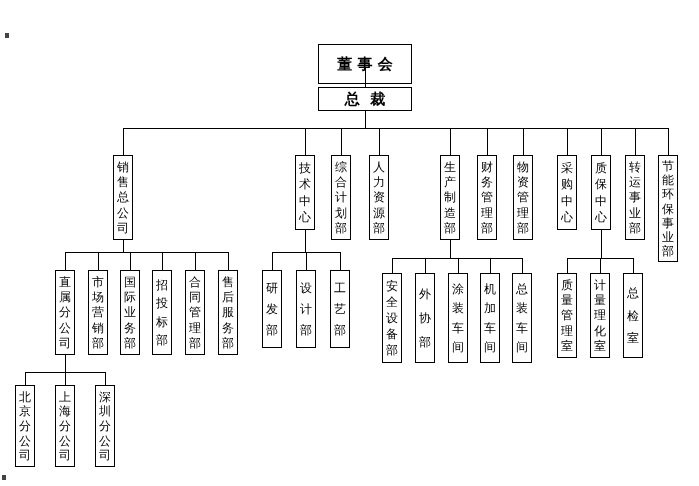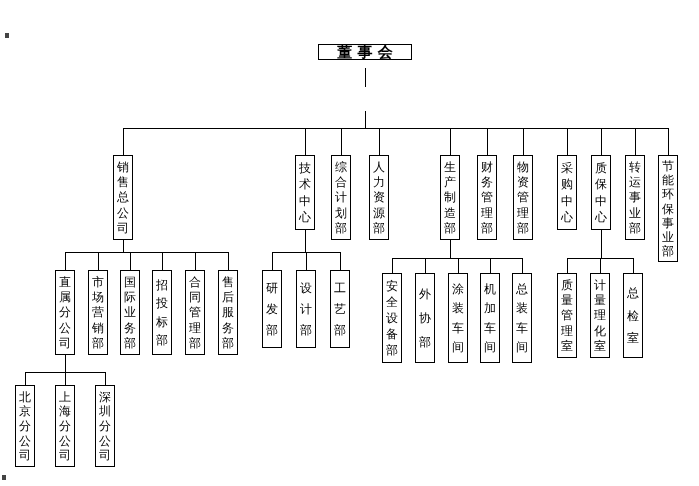--- a/index.html
+++ b/index.html
@@ -42,21 +42,22 @@
   .speck { position: absolute; width: 4px; height: 5px; background: #444; }
 </style>
 </head>
 <body>
 
 <div class="canvas">
 
   <div class="speck" style="left:5px;top:33px"></div>
   <div class="speck" style="left:2px;top:475px"></div>
 
-  <div class="hbox" style="left:318px;top:44px;width:94px;height:16px">董 事 会</div>
+  <div class="hbox" style="left:318px;top:44px;width:94px;height:40px">董 事 会</div>
+  <div class="hbox" style="left:318px;top:87px;width:94px;height:24px">总  裁</div>
 
   <div class="vline" style="left:365px;top:68px;height:19px"></div>
   <div class="vline" style="left:365px;top:111px;height:17px"></div>
   <div class="hline" style="left:123px;top:128px;width:545px"></div>
 
   <div class="vline" style="left:123px;top:128px;height:27px"></div>
   <div class="vline" style="left:305px;top:128px;height:27px"></div>
   <div class="vline" style="left:341px;top:128px;height:27px"></div>
   <div class="vline" style="left:379px;top:128px;height:27px"></div>
   <div class="vline" style="left:450px;top:128px;height:27px"></div>

